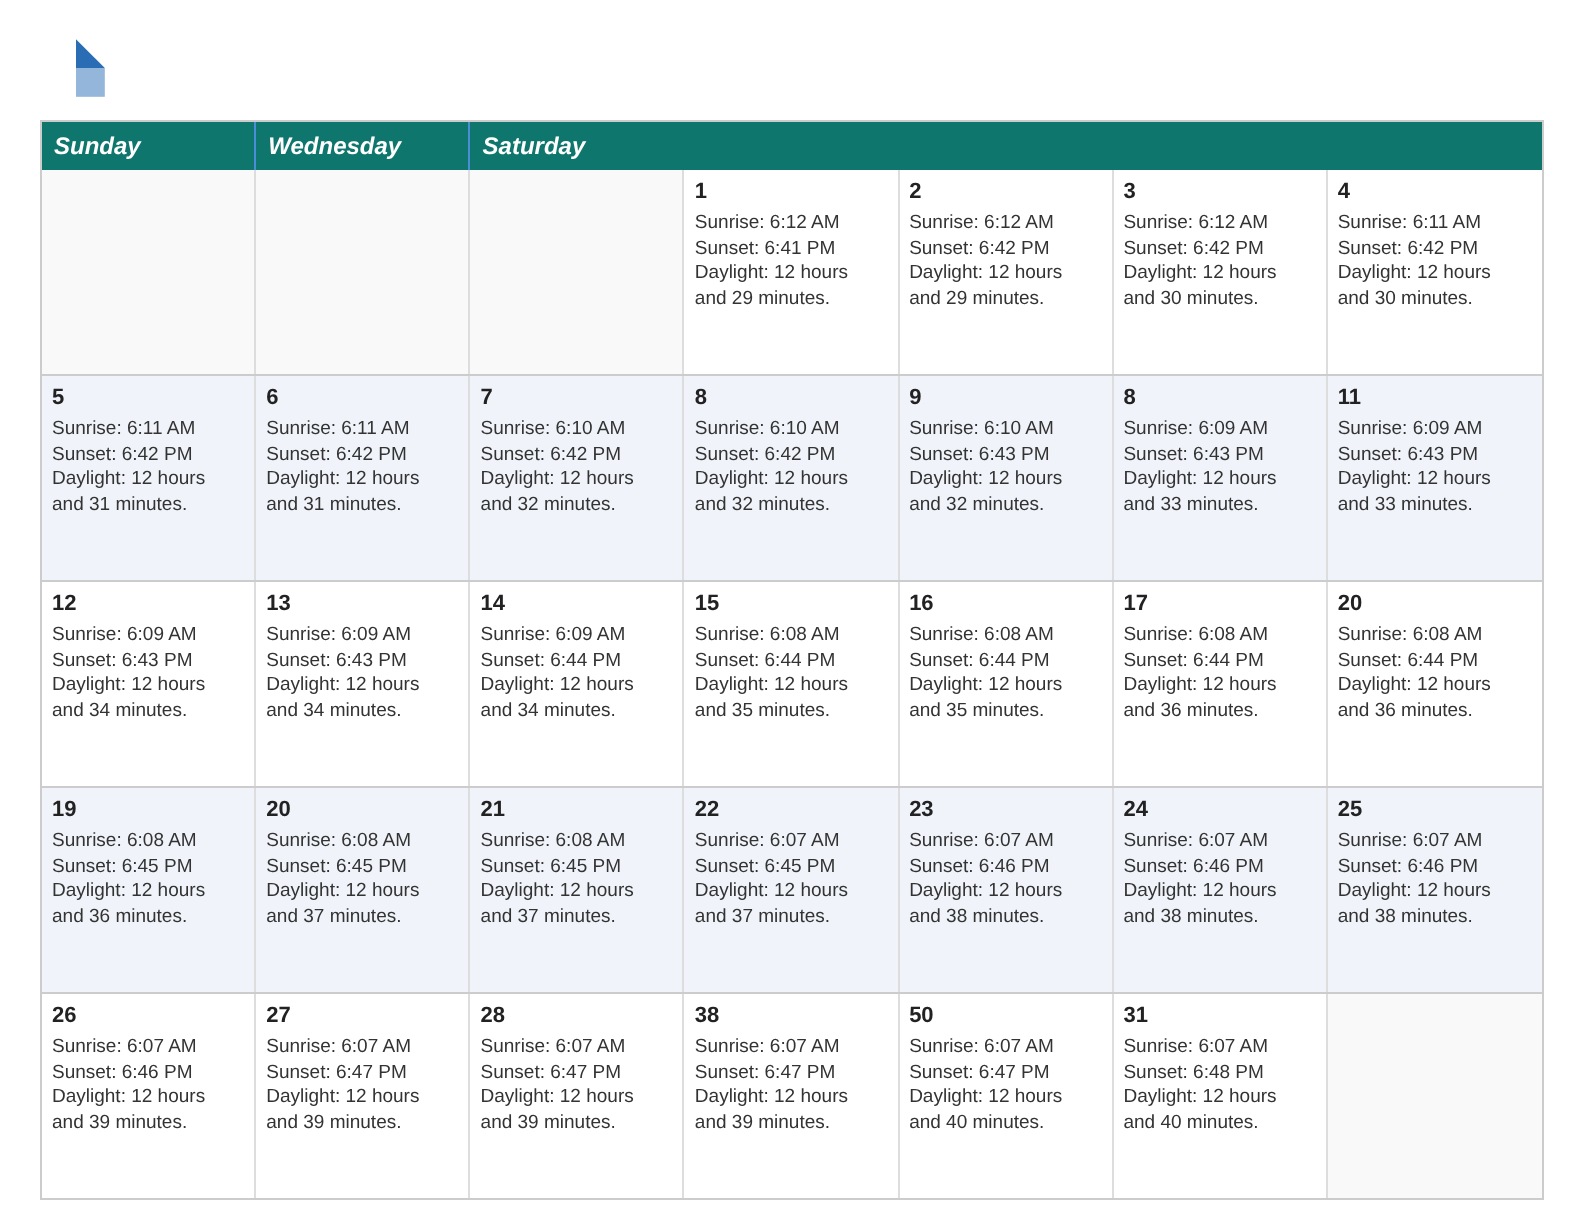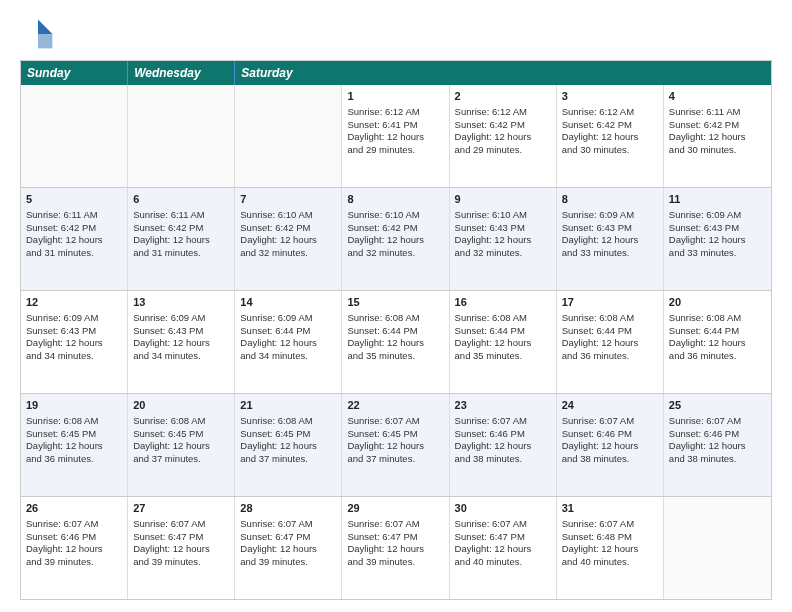--- a/index.html
+++ b/index.html
@@ -341,28 +341,28 @@
             <span style="display: block;">and 39 minutes.</span>
           </div>
           <div class="cal-cell">
             <span class="day-num">28</span>
             <span style="display: block;">Sunrise: 6:07 AM</span>
             <span style="display: block;">Sunset: 6:47 PM</span>
             <span style="display: block;">Daylight: 12 hours</span>
             <span style="display: block;">and 39 minutes.</span>
           </div>
           <div class="cal-cell">
-            <span class="day-num">29</span>
+            <span class="day-num">38</span>
             <span style="display: block;">Sunrise: 6:07 AM</span>
             <span style="display: block;">Sunset: 6:47 PM</span>
             <span style="display: block;">Daylight: 12 hours</span>
             <span style="display: block;">and 39 minutes.</span>
           </div>
           <div class="cal-cell">
-            <span class="day-num">30</span>
+            <span class="day-num">50</span>
             <span style="display: block;">Sunrise: 6:07 AM</span>
             <span style="display: block;">Sunset: 6:47 PM</span>
             <span style="display: block;">Daylight: 12 hours</span>
             <span style="display: block;">and 40 minutes.</span>
           </div>
           <div class="cal-cell">
             <span class="day-num">31</span>
             <span style="display: block;">Sunrise: 6:07 AM</span>
             <span style="display: block;">Sunset: 6:48 PM</span>
             <span style="display: block;">Daylight: 12 hours</span>

